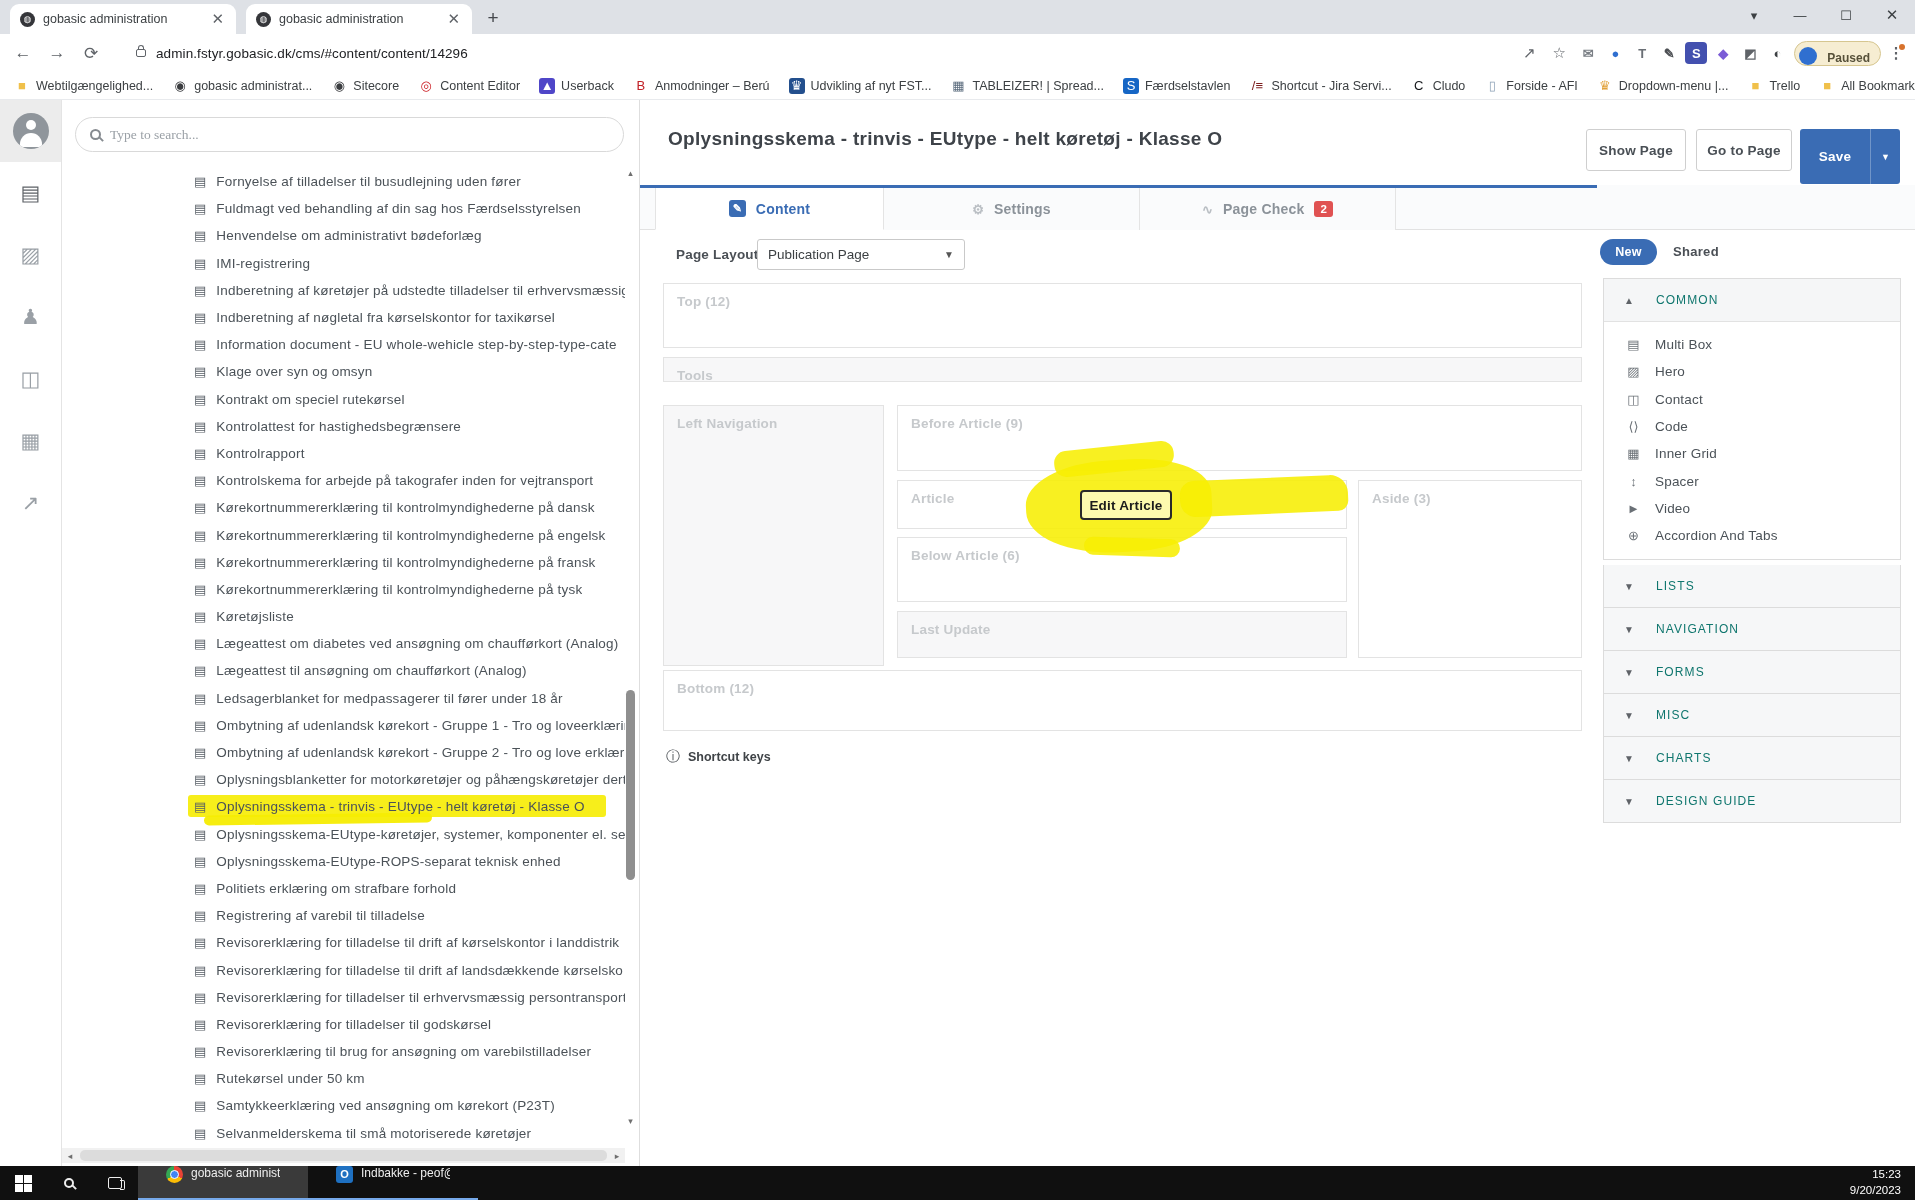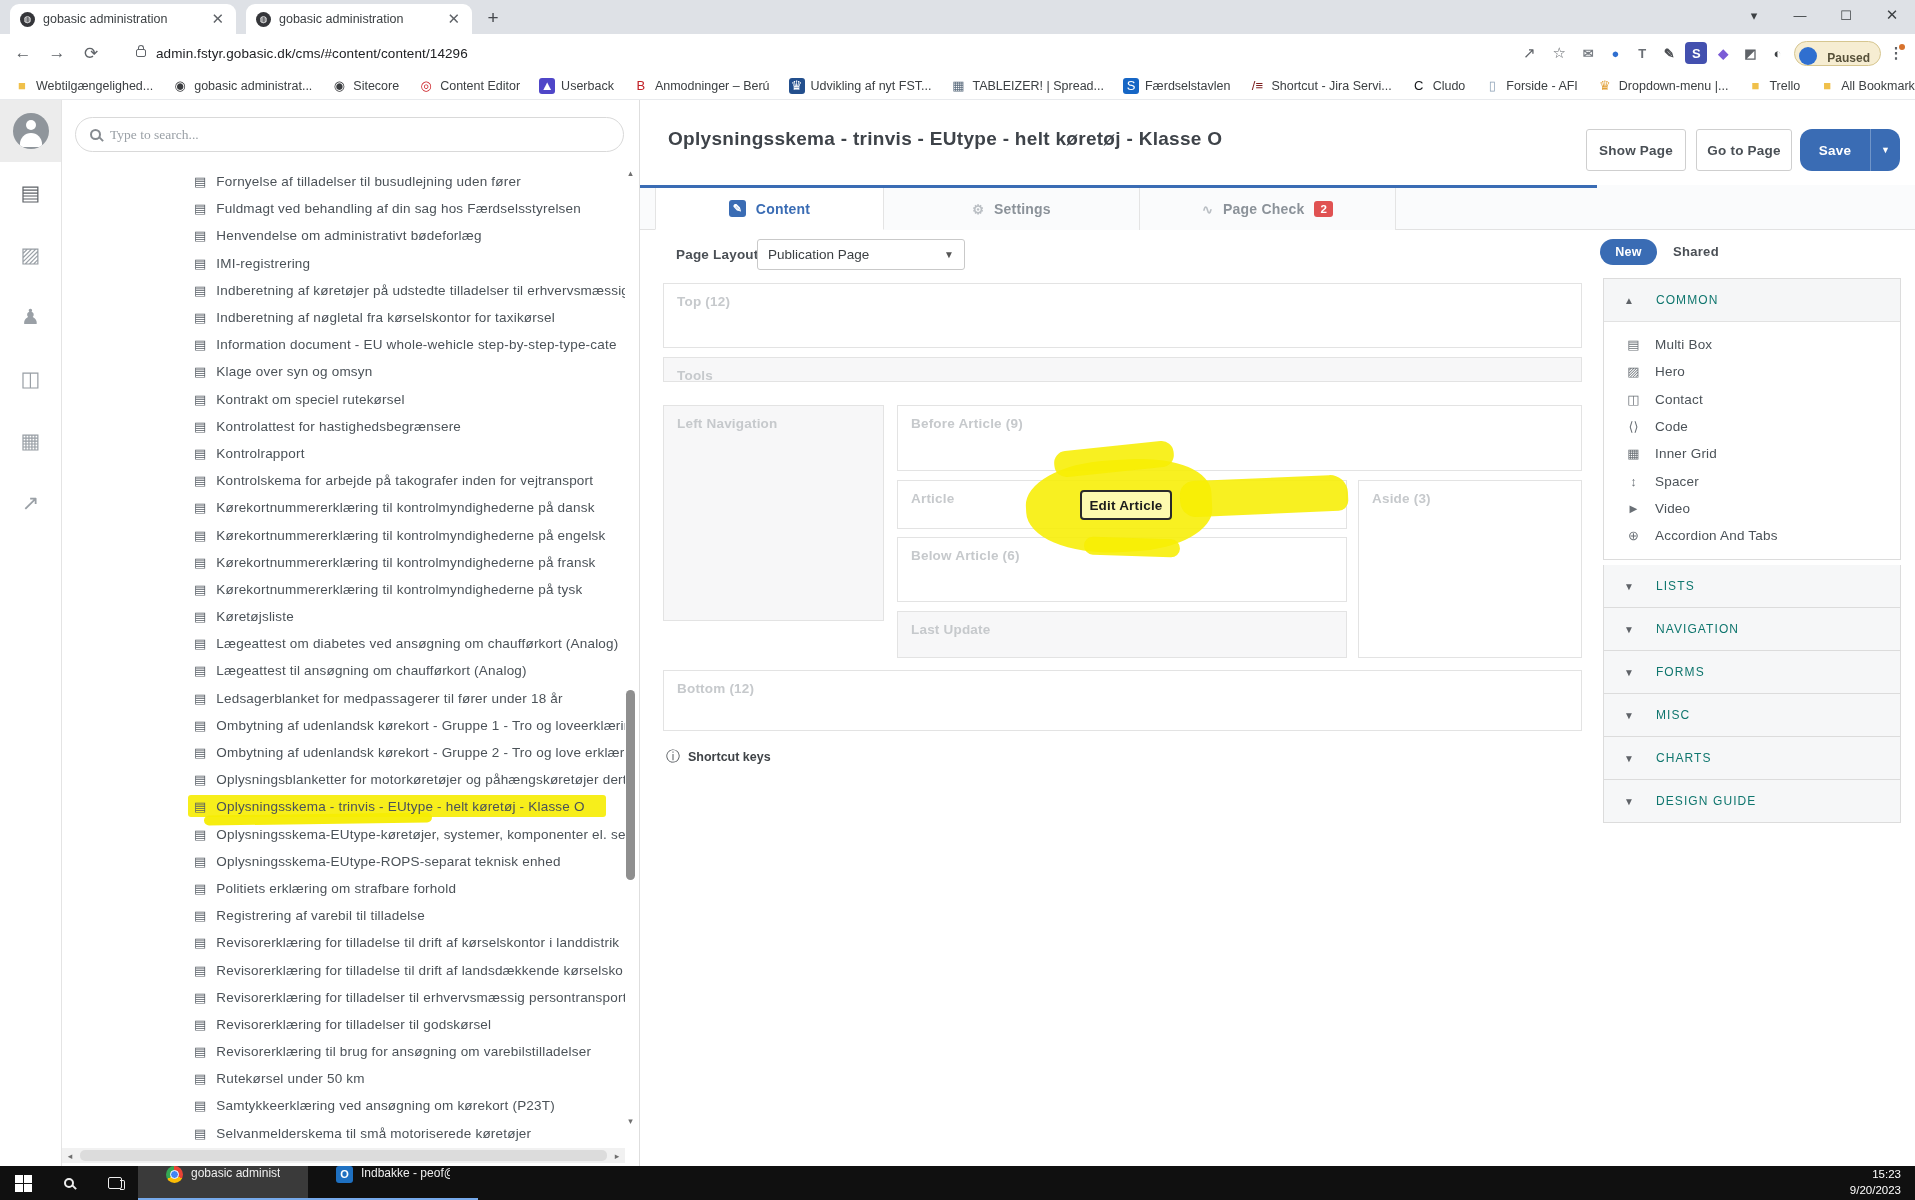--- a/index.html
+++ b/index.html
@@ -61,21 +61,21 @@
   .varrow { position:absolute; left:0; width:13px; height:14px; color:#6f6f6f; font-size:9px; text-align:center; }
   .vthumb { position:absolute; left:2px; top:522px; width:9px; height:190px; background:#8f8f8f; border-radius:5px; }
   .hscroll { position:absolute; left:0; bottom:3px; width:563px; height:15px; background:#f1f1f1; display:flex; align-items:center; }
   .harrow { width:16px; color:#6f6f6f; font-size:9px; text-align:center; }
   .hthumb { flex:1; height:11px; background:#dcdcdc; border-radius:5px; margin:0 2px; }
 
   
   .main { position:absolute; left:640px; top:100px; width:1275px; height:1066px; background:#fff; }
   .pagetitle { position:absolute; left:28px; top:28px; font-size:19px; font-weight:bold; color:#3e4349; letter-spacing:.3px; }
   .hbtn { position:absolute; top:29px; height:42px; border:1px solid #cfcfcf; border-radius:3px; background:#fff; font-size:13.5px; font-weight:bold; color:#494f55; display:flex; align-items:center; justify-content:center; letter-spacing:.2px; }
-  .savebtn { position:absolute; top:29px; left:1160px; width:100px; height:42px; background:#3a6cb4; border-radius:12px; display:flex; color:#fff; font-size:13.5px; font-weight:bold; }
+  .savebtn { position:absolute; top:29px; left:1160px; width:100px; height:55px; background:#3a6cb4; border-radius:3px; display:flex; color:#fff; font-size:13.5px; font-weight:bold; }
   .save-main { flex:1; display:flex; align-items:center; justify-content:center; letter-spacing:.3px; }
   .save-caret { width:30px; display:flex; align-items:center; justify-content:center; border-left:1px solid rgba(255,255,255,.28); font-size:9px; }
   .tabband { position:absolute; left:0; top:85px; width:1275px; height:45px; background:#fafbfc; border-bottom:1px solid #e2e2e2; }
   .blueline { position:absolute; left:0; top:0; width:957px; height:3px; background:#3a6cb4; }
   .ctab { position:absolute; top:3px; height:42px; display:flex; align-items:center; justify-content:center; gap:10px; font-size:14px; font-weight:bold; color:#8b9299; border-right:1px solid #e4e4e4; background:#fafbfc; letter-spacing:.2px; }
   .ctab.first { border-left:1px solid #e4e4e4; }
   .ctab.active { background:#fff; color:#3a6cb4; border-bottom:1px solid #fff; }
   .ctab .cicon { font-size:13px; color:#b9bec3; }
   .ctab.active .cicon { background:#3a6cb4; color:#fff; width:17px; height:17px; border-radius:3px; display:flex; align-items:center; justify-content:center; font-size:11px; }
   .badge2 { background:#e05252; color:#fff; font-size:11.5px; font-weight:bold; border-radius:3px; padding:2px 6px; }
@@ -505,21 +505,21 @@
       <span>Publication Page</span>
       <span class="chev">▼</span>
     </div>
 
     <div class="zone" style="left:23px;top:183px;width:919px;height:65px">
       <span class="zlabel">Top (12)</span>
       </div>
     <div class="zone shade" style="left:23px;top:257px;width:919px;height:25px">
       <span class="zlabel">Tools</span>
       </div>
-    <div class="zone shade" style="left:23px;top:305px;width:221px;height:216px">
+    <div class="zone shade" style="left:23px;top:305px;width:221px;height:261px">
       <span class="zlabel">Left Navigation</span>
       </div>
     <div class="zone" style="left:257px;top:305px;width:685px;height:66px">
       <span class="zlabel">Before Article (9)</span>
       </div>
     <div class="zone" style="left:257px;top:380px;width:450px;height:49px">
       <span class="zlabel">Article</span>
       </div>
     <div class="zone" style="left:718px;top:380px;width:224px;height:178px">
       <span class="zlabel">Aside (3)</span>

